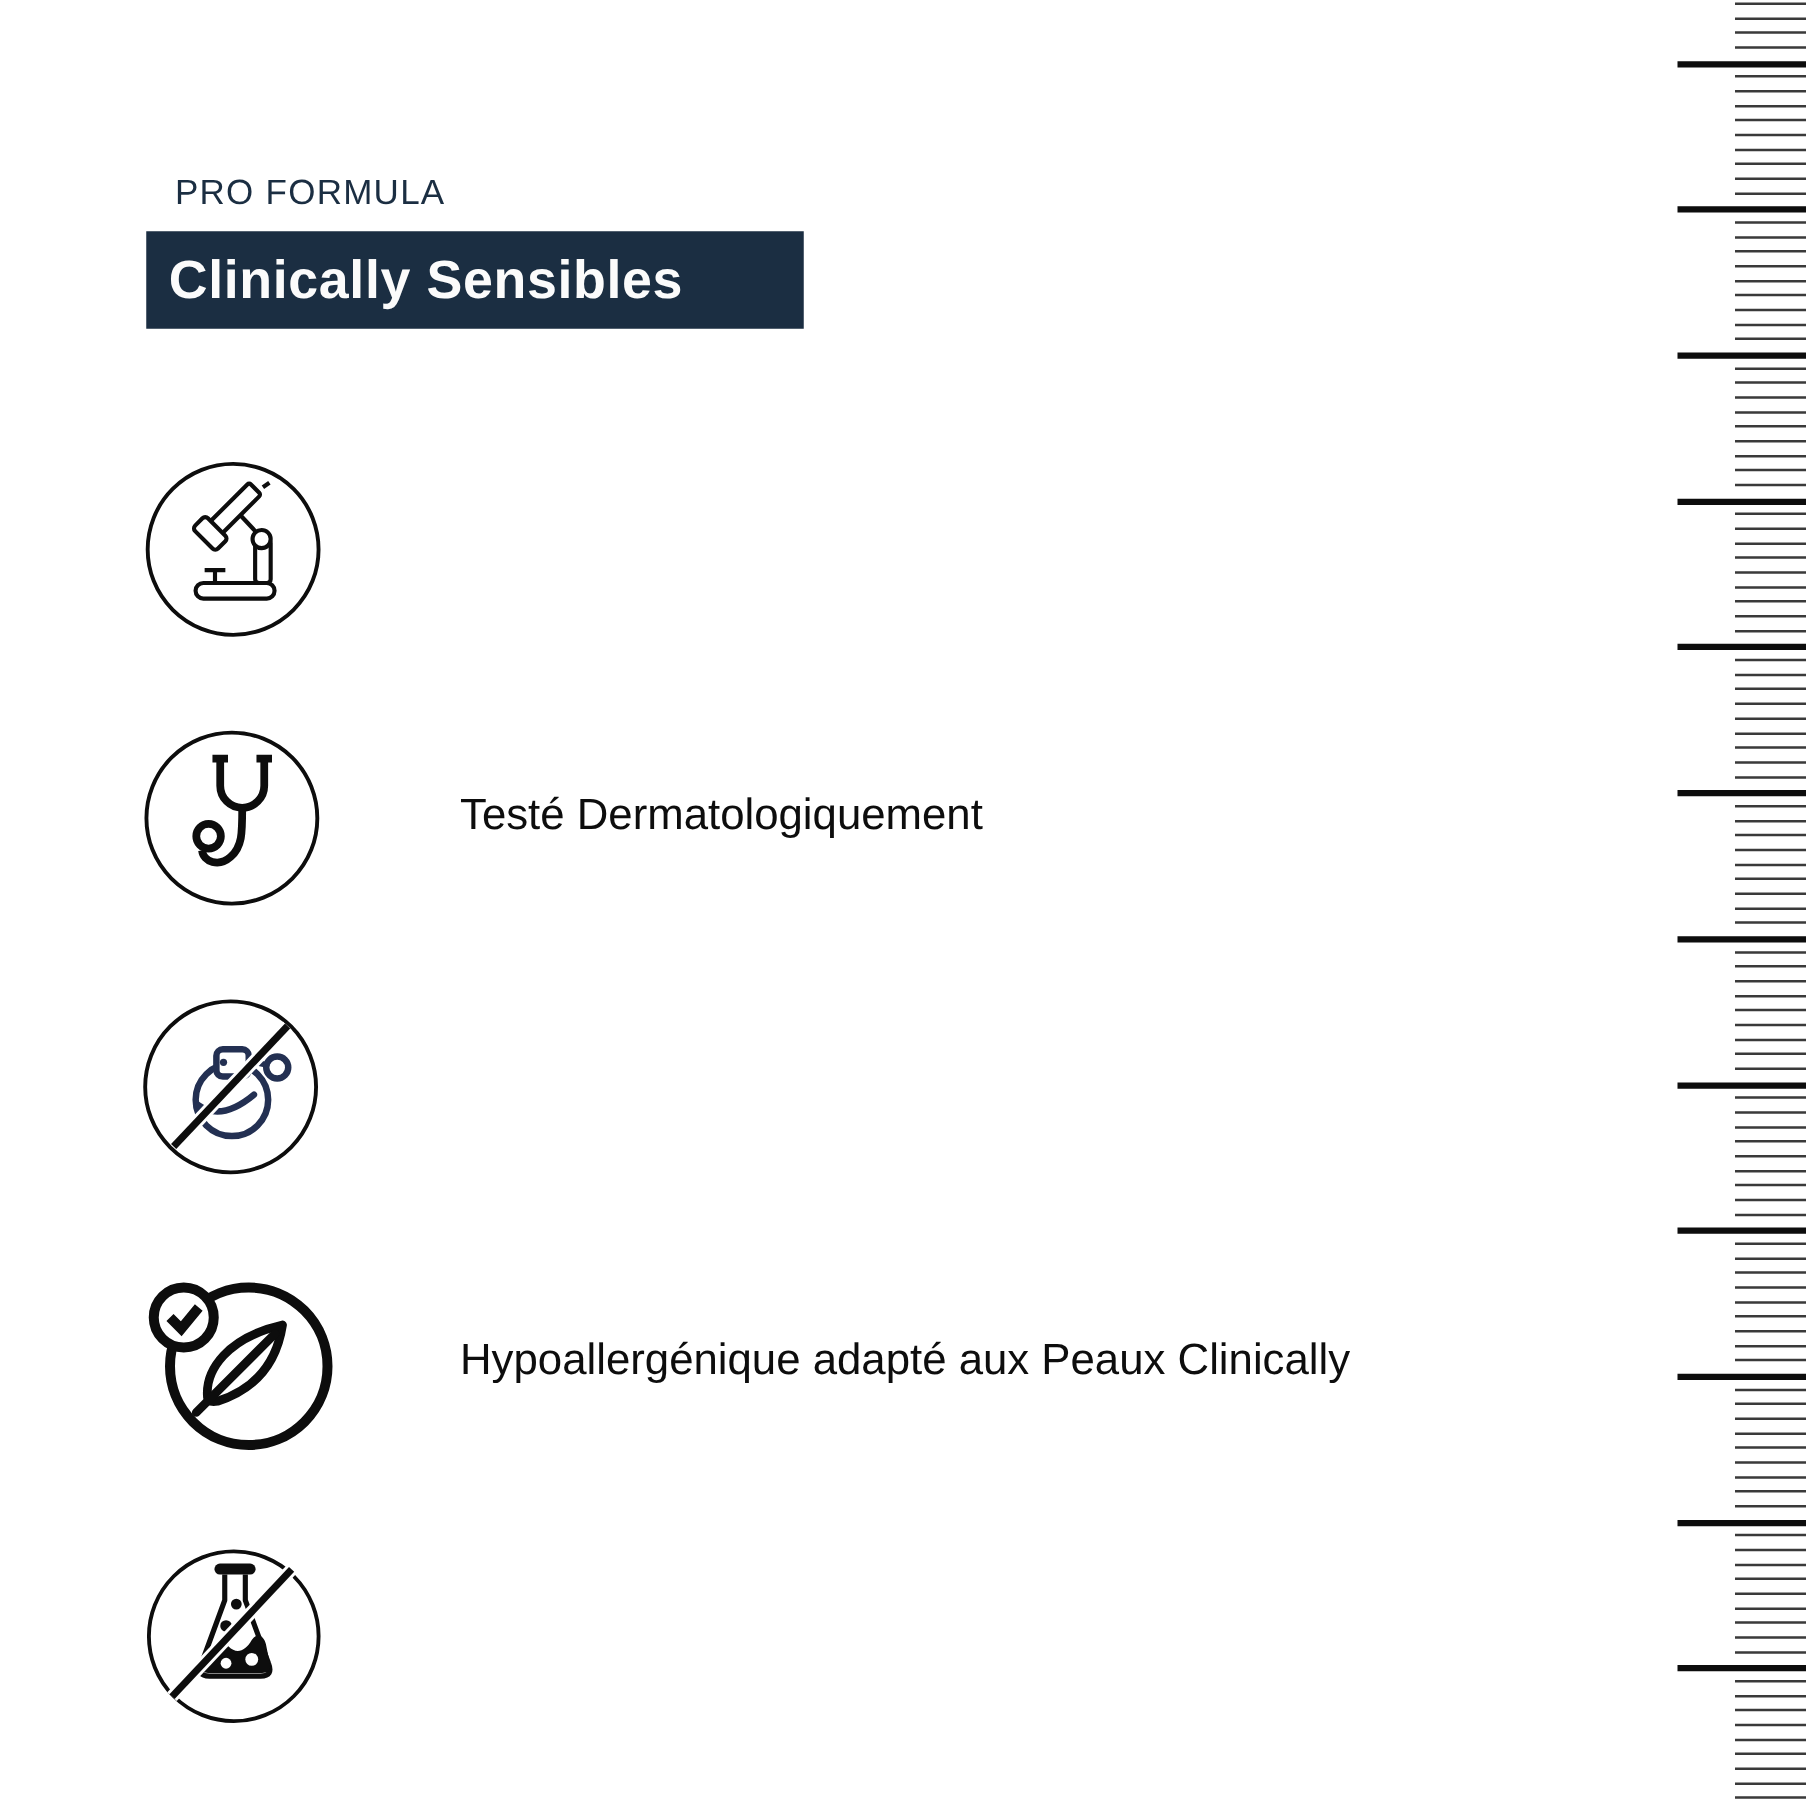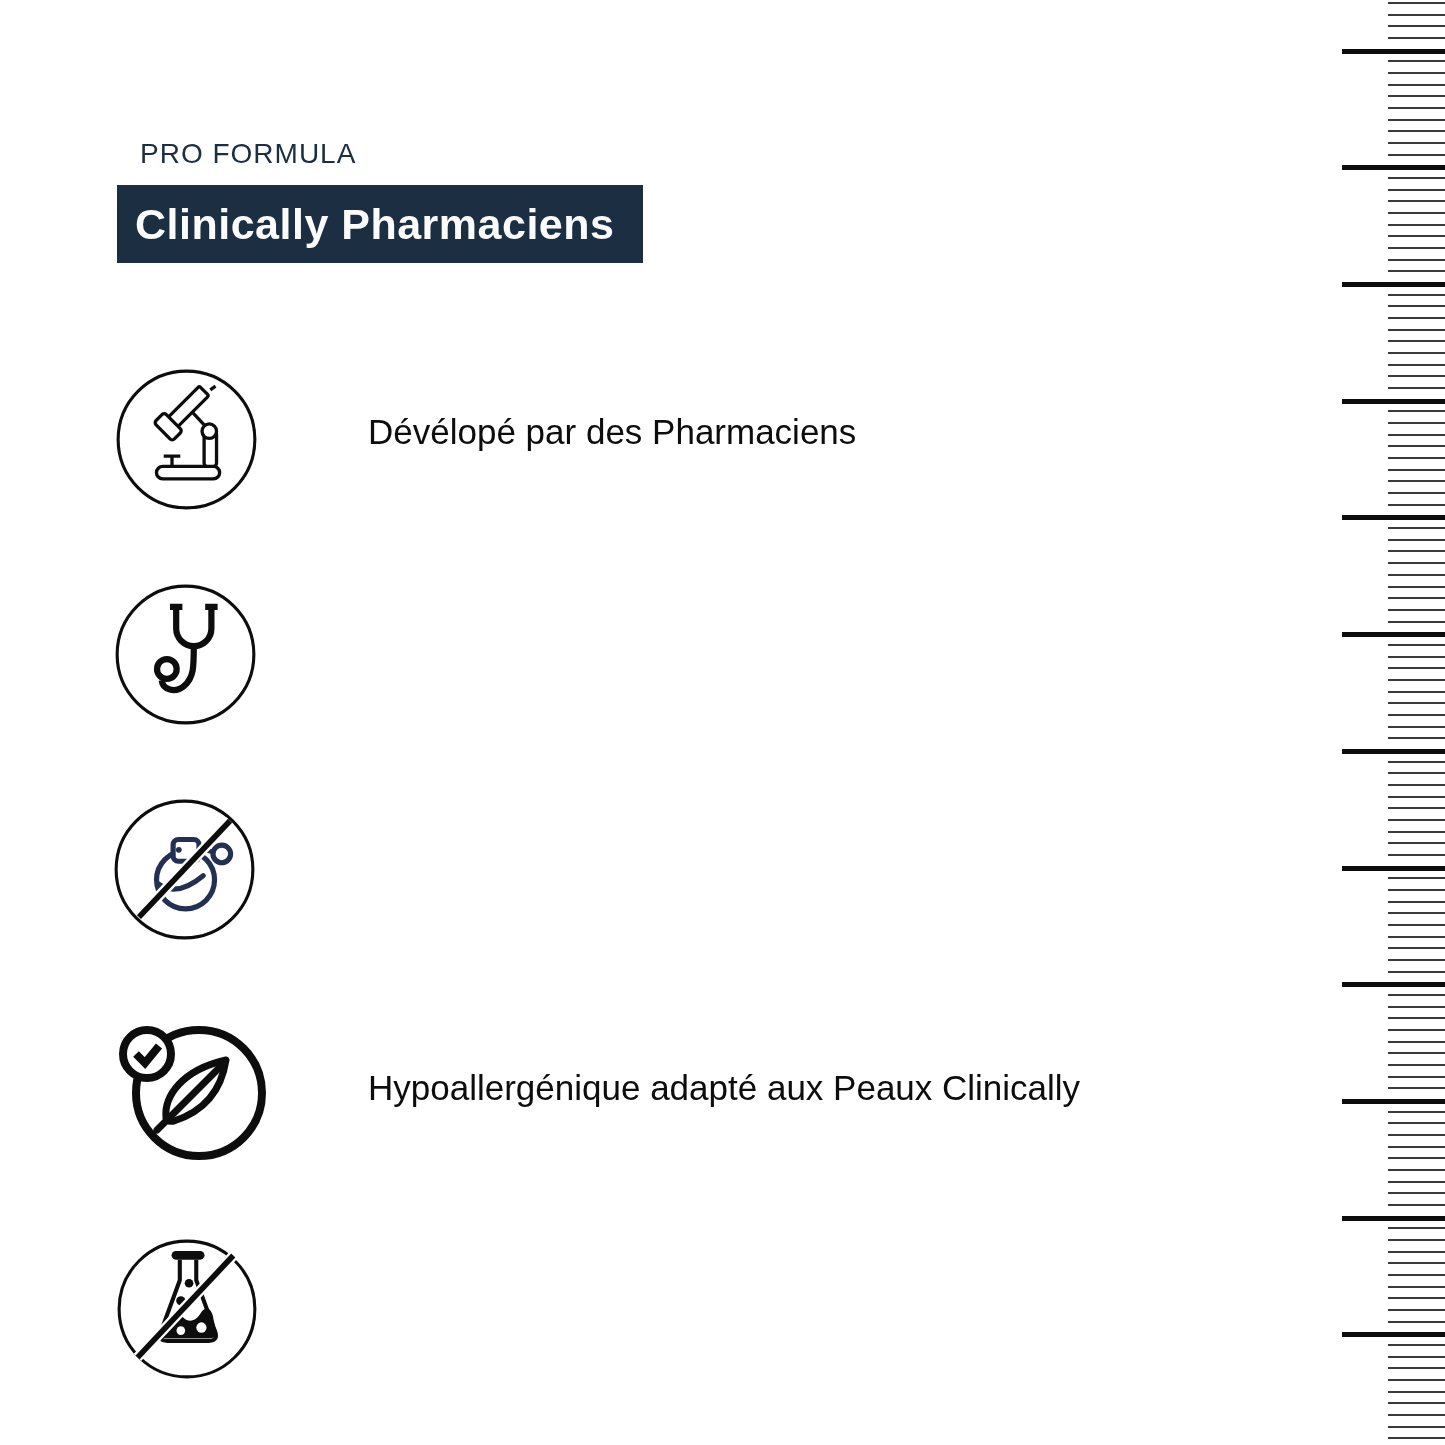--- a/index.html
+++ b/index.html
@@ -46,53 +46,53 @@
   }
   .tick.long{width:103px;height:5px;background:#0d0d0d;}
 </style>
 </head>
 <body>
 
 <div class="stage">
 
   <div class="eyebrow">PRO FORMULA</div>
   <div class="title-block">
-    <span>Clinically Pharmaciens</span>
+    <span>Clinically Sensibles</span>
   </div>
 
   <div class="icon-box" style="left:114px;top:367px;width:145px;height:145px;">
     <svg width="145" height="145" viewBox="0 0 140 140" fill="none">
       <circle cx="70" cy="70" r="66" stroke="#0d0d0d" stroke-width="3"></circle>
       <g stroke="#0d0d0d" stroke-width="3.2" fill="#ffffff">
         <rect x="41" y="96" width="61" height="12" rx="6"></rect>
         <rect x="87" y="62" width="12" height="34" rx="3"></rect>
         <g transform="rotate(-45 70 40)">
           <rect x="50" y="33.5" width="44" height="13" rx="2"></rect>
           <rect x="38" y="27.5" width="14" height="25" rx="3"></rect>
         </g>
         <path d="M76,44 L90,59" fill="none"></path>
         <circle cx="92" cy="62" r="7"></circle>
         <path d="M56,86 L56,96 M48,86 L64,86" fill="none"></path>
         <path d="M93,22 L98,18.5" fill="none"></path>
       </g>
     </svg>
   </div>
-  <div class="feature-label" style="top:408px;">Dévélopé par des Pharmaciens</div>
 
   <div class="icon-box" style="left:113px;top:582px;width:145px;height:145px;">
     <svg width="145" height="145" viewBox="0 0 140 140" fill="none">
       <circle cx="70" cy="70" r="66" stroke="#0d0d0d" stroke-width="3"></circle>
       <g stroke="#0d0d0d" stroke-width="6" fill="none">
         <path d="M55,24 H67 M89,24 H101"></path>
         <path d="M61,24 V45 A17 17 0 0 0 95,45 V24"></path>
         <path d="M78,62 C78,82 78,92 69,100 C60,108 48,104 47,95"></path>
         <circle cx="52" cy="84" r="9.5"></circle>
       </g>
     </svg>
   </div>
+  <div class="feature-label" style="top:628px;">Testé Dermatologiquement</div>
 
   <div class="icon-box" style="left:112px;top:797px;width:145px;height:145px;">
     <svg width="145" height="145" viewBox="0 0 140 140" fill="none">
       <circle cx="70" cy="70" r="66" stroke="#0d0d0d" stroke-width="3"></circle>
       <g stroke="#233052" stroke-width="5" fill="none" stroke-linecap="round">
         <circle cx="71" cy="80" r="28"></circle>
         <rect x="59" y="41" width="25" height="21" rx="5" fill="#ffffff"></rect>
         <circle cx="64.5" cy="51" r="2.8" fill="#233052" stroke="none"></circle>
         <path d="M84,50 L98,53" stroke-width="4.5"></path>
         <circle cx="106" cy="55" r="8.5"></circle>

